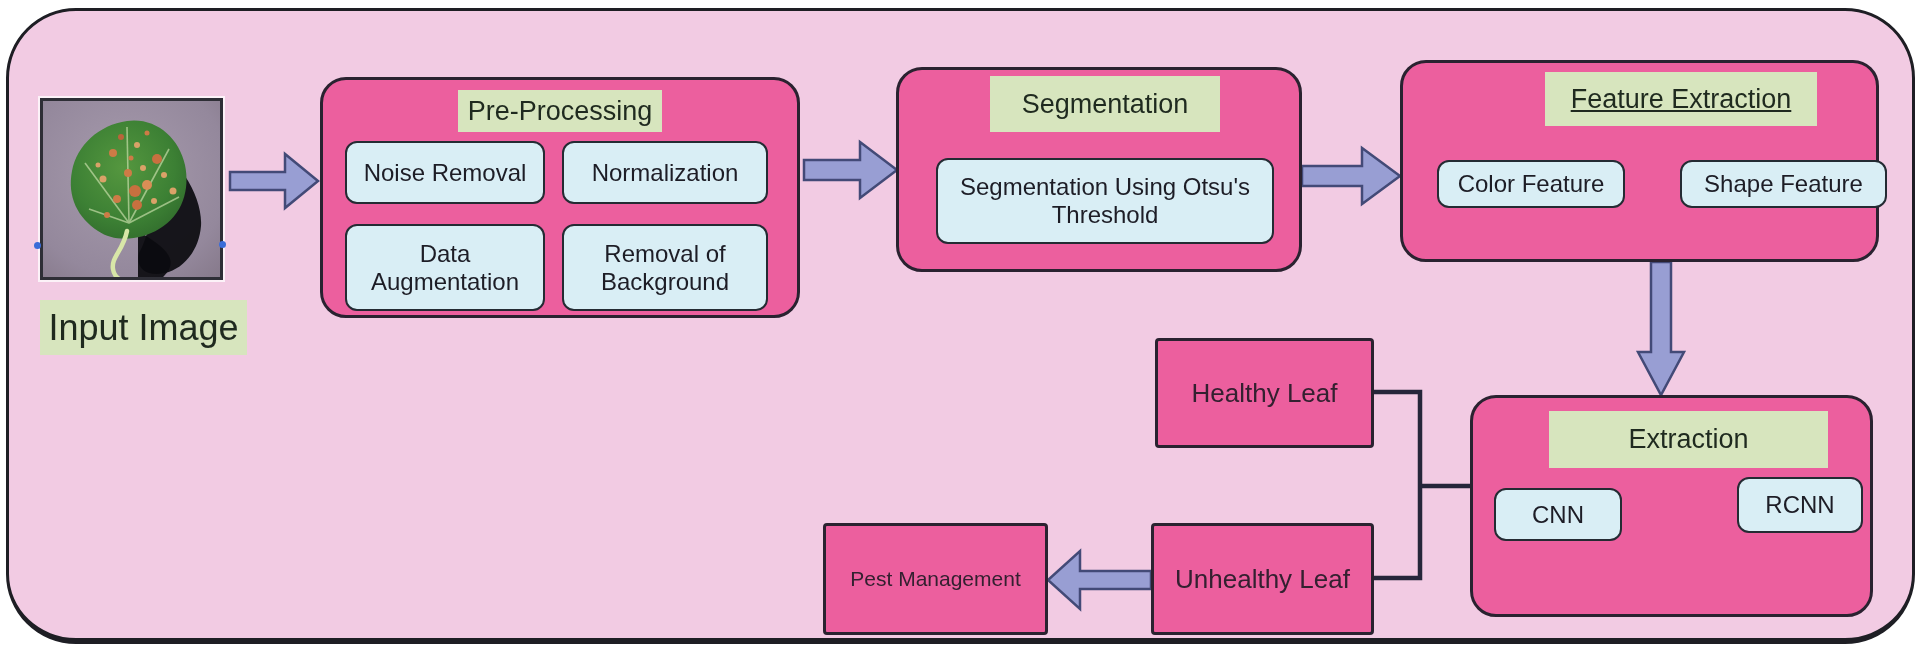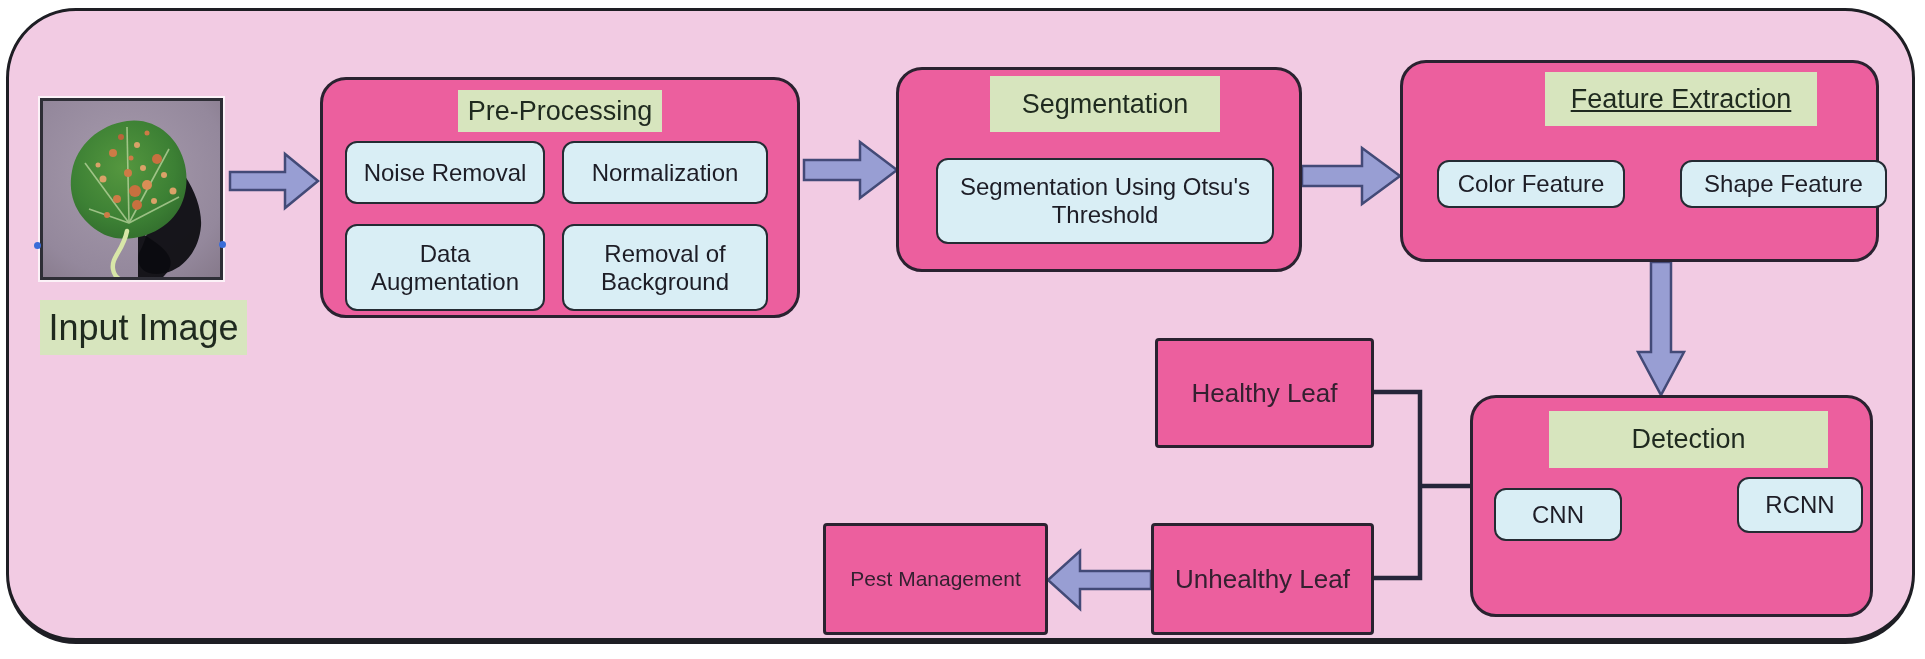--- a/index.html
+++ b/index.html
@@ -104,20 +104,20 @@
   <div class="abs node pinkbox" style="left:896px;top:67px;width:406px;height:205px;"></div>
   <div class="abs node greenlabel" style="left:990px;top:76px;width:230px;height:56px;">Segmentation</div>
   <div class="abs node bluebox" style="left:936px;top:158px;width:338px;height:86px;">Segmentation Using Otsu's Threshold</div>
 
   <div class="abs node pinkbox" style="left:1400px;top:60px;width:479px;height:202px;"></div>
   <div class="abs node greenlabel" style="left:1545px;top:72px;width:272px;height:54px;text-decoration:underline;">Feature Extraction</div>
   <div class="abs node bluebox" style="left:1437px;top:160px;width:188px;height:48px;">Color Feature</div>
   <div class="abs node bluebox" style="left:1655px;top:160px;width:207px;height:48px;margin-left:25px;">Shape Feature</div>
 
   <div class="abs node pinkbox" style="left:1470px;top:395px;width:403px;height:222px;"></div>
-  <div class="abs node greenlabel" style="left:1549px;top:411px;width:279px;height:57px;">Detection</div>
+  <div class="abs node greenlabel" style="left:1549px;top:411px;width:279px;height:57px;">Extraction</div>
   <div class="abs node bluebox" style="left:1494px;top:488px;width:128px;height:53px;">CNN</div>
   <div class="abs node bluebox" style="left:1737px;top:477px;width:126px;height:56px;">RCNN</div>
 
   <div class="abs node pinkbox small" style="left:1155px;top:338px;width:219px;height:110px;">Healthy Leaf</div>
   <div class="abs node pinkbox small" style="left:1151px;top:523px;width:223px;height:112px;">Unhealthy Leaf</div>
   <div class="abs node pinkbox small" style="left:823px;top:523px;width:225px;height:112px;font-size:21px;">Pest Management</div>
 </div>
 
 </body></html>

